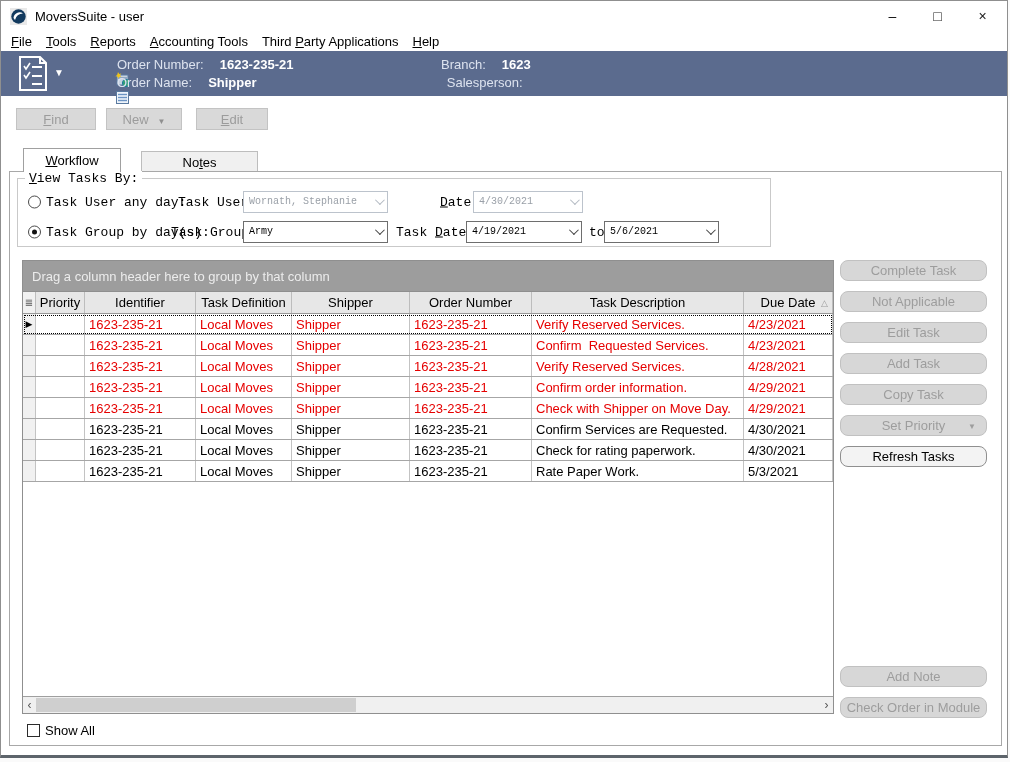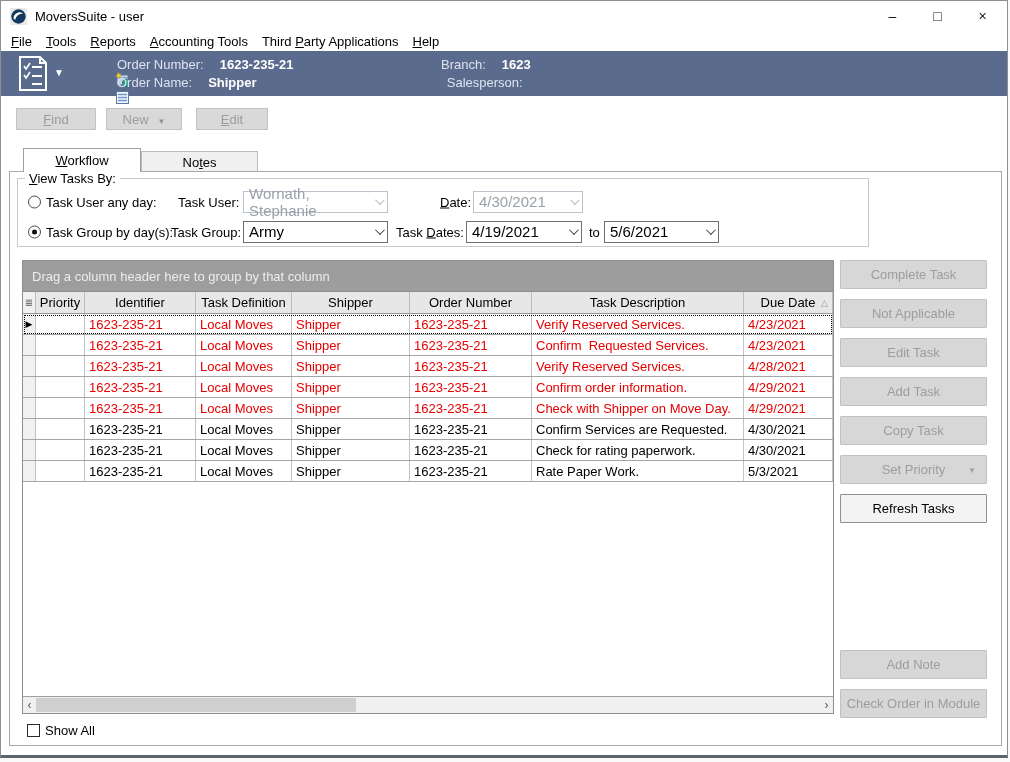--- a/index.html
+++ b/index.html
@@ -31,37 +31,37 @@
   
   .tb-btn{position:absolute;top:107px;height:22px;background:#d9d9d9;border:1px solid #c3c3c3;color:#9c9c9c;
     font-size:13px;font-family:inherit;border-radius:0;padding:0;}
   .tb-find{left:15px;width:80px;}
   .tb-new{left:105px;width:76px;}
   .tb-edit{left:195px;width:72px;}
   .tb-arrow{font-size:8px;color:#8f8f8f;margin-left:9px;}
 
   
   .tab{position:absolute;font-size:13px;display:flex;align-items:center;justify-content:center;cursor:default;}
-  .tab-active{left:22px;top:147px;width:118px;height:24px;background:#fff;border:1px solid #a0a0a0;border-bottom:none;z-index:3;}
+  .tab-active{left:22px;top:147px;width:98px;height:24px;background:#fff;border:1px solid #a0a0a0;border-bottom:none;z-index:3;}
   .tab-inactive{left:140px;top:150px;width:117px;height:21px;background:#f0f0f0;border:1px solid #bdbdbd;border-bottom:none;z-index:1;}
 
   
   .tab-page{position:absolute;left:8px;top:170px;width:993px;height:575px;background:#fff;border:1px solid #a8a8a8;z-index:2;}
 
   
-  .groupbox{position:absolute;left:7px;top:6px;width:852px;height:69px;border:1px solid #c9c9c9;}
+  .groupbox{position:absolute;left:7px;top:6px;width:754px;height:69px;border:1px solid #c9c9c9;font-family:Liberation Mono, monospace;}
   .gb-legend{position:absolute;top:-8px;left:7px;background:#fff;padding:0 4px;font-size:13px;color:#000;}
   .gb-row{position:absolute;left:0;right:0;height:23px;}
   .gb-row1{top:11px;}
   .gb-row2{top:41px;}
   .gb-row>*{position:absolute;top:50%;transform:translateY(-50%);}
   .gb-label{font-size:13px;color:#000;white-space:pre;}
   .radio{width:13px;height:13px;border:1px solid #4a4a4a;border-radius:50%;background:#fff;display:inline-block;}
   .radio.checked::after{content:"";position:absolute;left:3px;top:3px;width:5px;height:5px;border-radius:50%;background:#111;}
-  .combo{height:22px;background:#fff;border:1px solid #6e6e6e;font-size:15px;display:flex;align-items:center;padding:0 5px;color:#000;}
+  .combo{height:22px;background:#fff;border:1px solid #6e6e6e;font-size:10px;display:flex;align-items:center;padding:0 5px;color:#000;}
   .combo .chev{margin-left:auto;width:7px;height:7px;border-right:1px solid #444;border-bottom:1px solid #444;
     transform:rotate(45deg) translateY(-2px);flex:none;}
   .combo.disabled{border-color:#bcc3cc;color:#9aa0a8;}
   .combo.disabled .chev{border-color:#b3bac2;}
 
   
   .grid{position:absolute;left:12px;top:88px;width:812px;height:454px;border:1px solid #8f8f8f;background:#fff;
     display:flex;flex-direction:column;}
   .groupby-bar{height:31px;background:var(--groupby-bg,#9d9d9d);color:#ececec;font-size:13px;display:flex;align-items:center;
     padding-left:9px;border-bottom:1px solid #8f8f8f;flex:none;}
@@ -83,22 +83,22 @@
   .grid-row.overdue .col-sel{color:#000;}
   .grid-row.selected{outline:1px dotted #000;outline-offset:-2px;}
   .grid-fill{flex:1;background:#fff;}
   .hscroll{height:17px;border-top:1px solid #9f9f9f;background:#f0f0f0;display:flex;align-items:center;flex:none;}
   .hs-btn{width:13px;text-align:center;color:#555;font-size:12px;line-height:15px;flex:none;cursor:default;}
   .hs-track{flex:1;position:relative;height:100%;}
   .hs-thumb{position:absolute;left:0;top:1px;width:320px;height:14px;background:#cfcfcf;}
 
   
   .actions{position:absolute;left:830px;top:88px;width:147px;height:458px;display:flex;flex-direction:column;gap:10px;}
-  .action-btn{height:29px;min-height:21px;background:#d7d7d7;border:1px solid #c1c1c1;color:#9d9d9d;font-size:13px;
-    font-family:inherit;border-radius:1px;position:relative;padding:0;}
+  .action-btn{height:21px;min-height:21px;background:#d7d7d7;border:1px solid #c1c1c1;color:#9d9d9d;font-size:13px;
+    font-family:inherit;border-radius:8px;position:relative;padding:0;}
   .action-btn.enabled{background:#f3f3f3;border-color:#8f8f8f;color:#000;}
   .action-btn .dd-arrow{position:absolute;right:10px;top:50%;transform:translateY(-50%);font-size:8px;color:#9d9d9d;}
   .action-btn.bottom{margin-top:auto;}
 
   
   .showall{position:absolute;left:17px;top:551px;display:flex;align-items:center;gap:5px;font-size:13px;color:#000;}
   .checkbox{width:13px;height:13px;border:1px solid #2b2b2b;background:#fff;flex:none;}
 
   u{text-decoration:underline;}
 </style>

